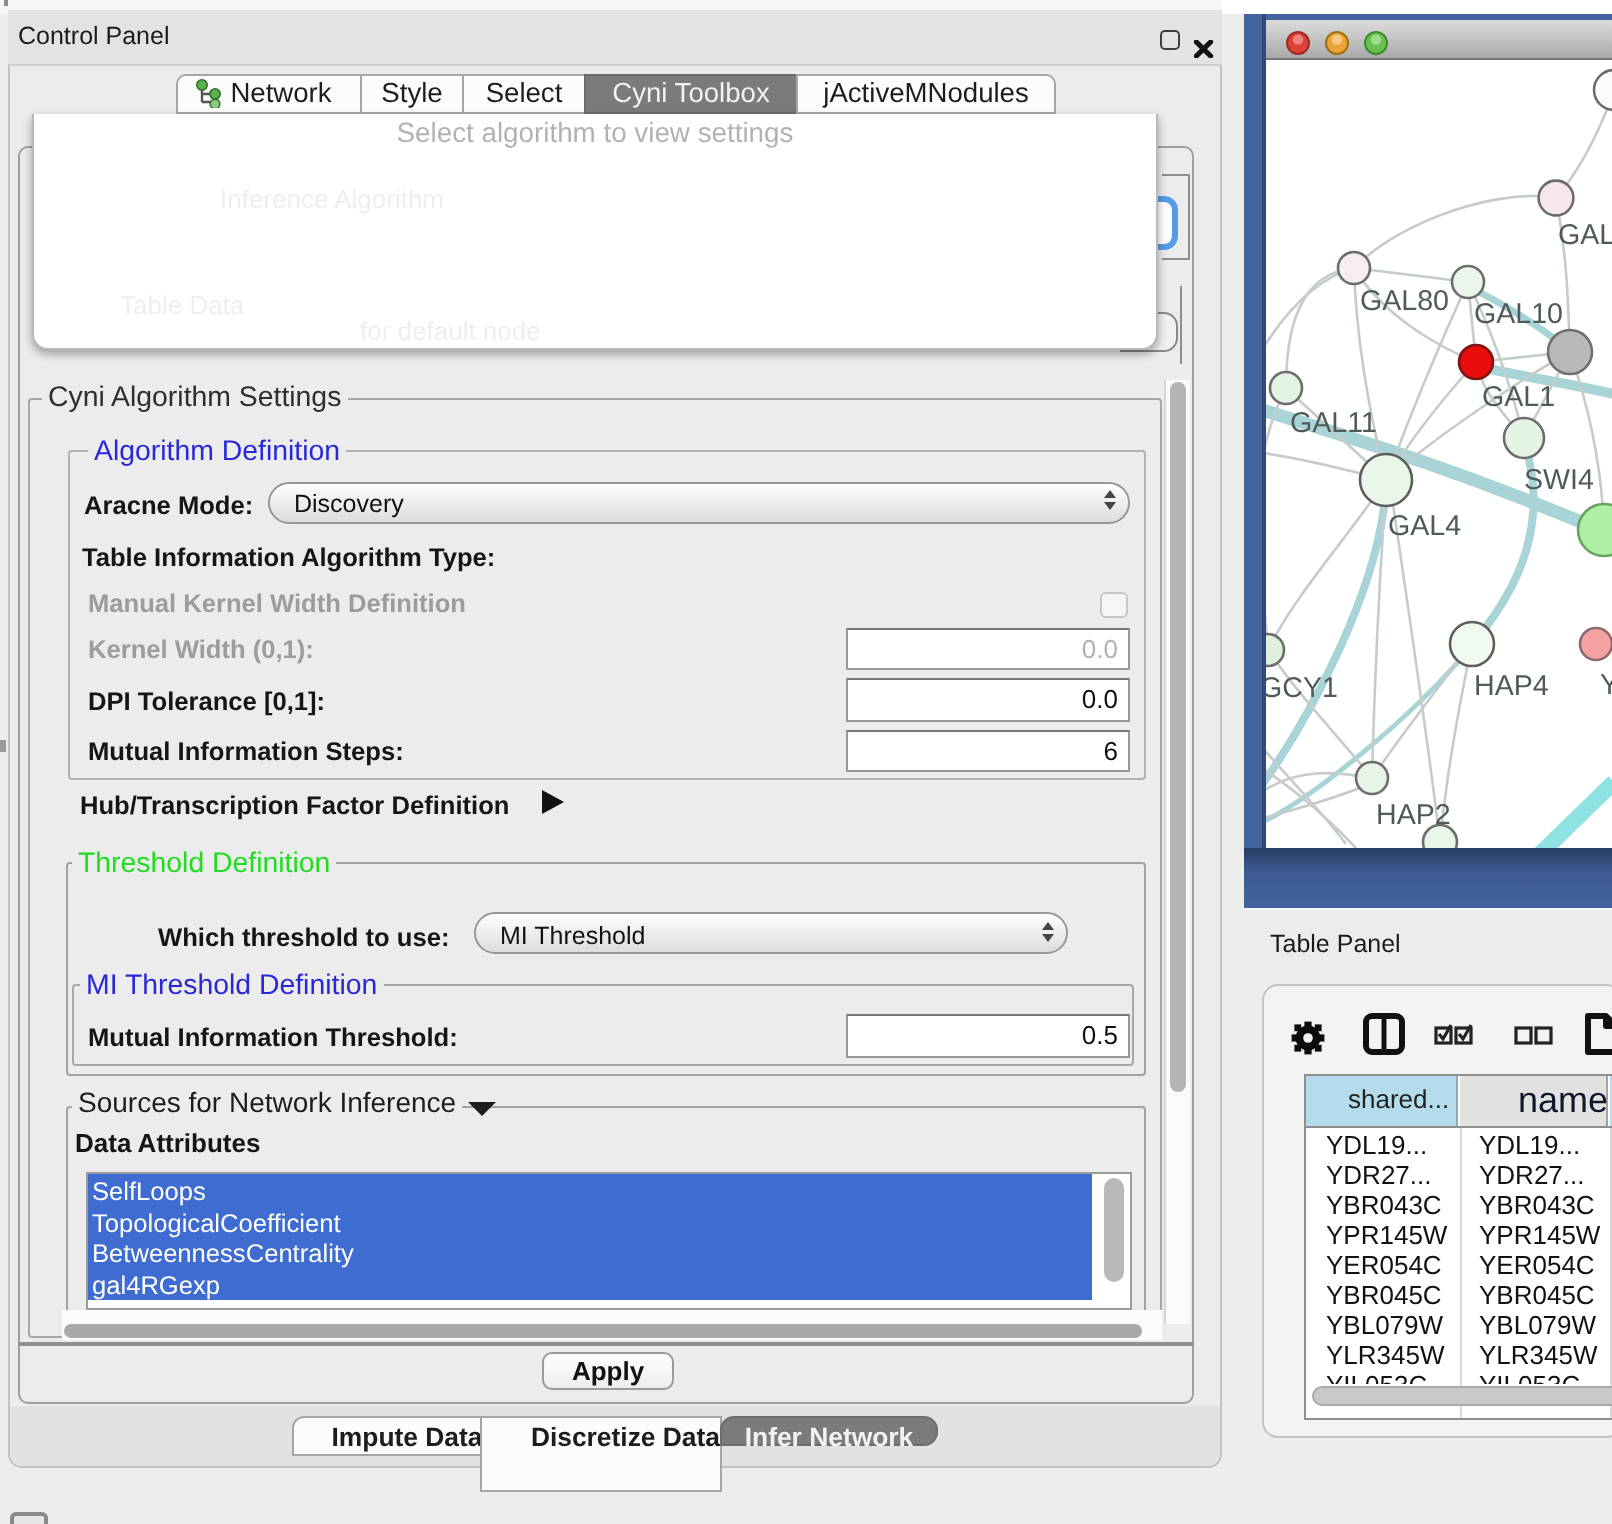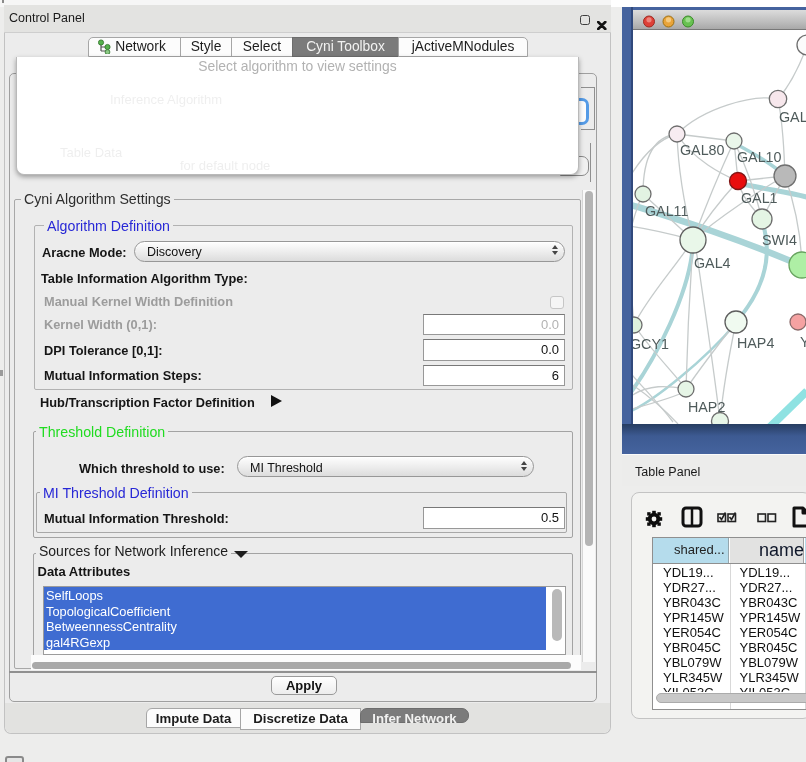--- a/index.html
+++ b/index.html
@@ -116,22 +116,22 @@
 <div class="ab" style="left:551.5px;top:589px;width:10px;height:52px;background:#b9b9b9;border-radius:5px;"></div>
 
 <div class="ab" style="left:31px;top:655px;width:550px;height:15px;background:#fcfcfc;"></div>
 <div class="ab" style="left:32px;top:661.5px;width:539px;height:7px;background:#a9a9a9;border-radius:3.5px;"></div>
 <div class="ab" style="left:9px;top:670.5px;width:588px;height:2px;background:#909090;"></div>
 
 <div class="ab" style="left:271px;top:676px;width:66px;height:19px;border:1px solid #9a9a9a;border-radius:5px;background:linear-gradient(#ffffff,#ededed);text-align:center;font-size:13px;font-weight:bold;color:#111;line-height:17px;">Apply</div>
 
 <div class="ab" style="left:5px;top:702.5px;width:605px;height:30.5px;background:#e2e2e0;border-radius:0 0 7px 7px;"></div>
 
-<div class="tab" style="left:146px;top:707.5px;width:95px;height:20.5px;border-radius:6px 0 0 0;font-weight:600;font-size:13.2px;line-height:19px;">Impute Data</div>
-<div class="tab" style="left:240px;top:707.5px;width:121px;height:22px;font-weight:600;font-size:13.2px;line-height:19px;">Discretize Data</div>
+<div class="tab" style="left:146px;top:707.5px;width:115px;height:20.5px;border-radius:6px 0 0 0;font-weight:600;font-size:13.2px;line-height:19px;">Impute Data</div>
+<div class="tab" style="left:240px;top:707.5px;width:121px;height:38px;font-weight:600;font-size:13.2px;line-height:19px;text-align:right;">Discretize Data</div>
 <div class="tab seltab" style="left:360px;top:707.5px;width:109px;height:15px;border-radius:7px 7px 7px 0;font-weight:600;font-size:13.2px;line-height:19px;">Infer Network</div>
 
 <div class="ab" style="left:5px;top:756px;width:19px;height:12px;border:2px solid #8a8a8a;border-radius:3px;background:#e6e6e6;"></div>
 
 <div class="ab" style="left:0;top:370px;width:3px;height:6px;background:#9a9a9a;"></div>
 <div class="ab" style="left:616px;top:372px;width:5px;height:5px;background:#a2a2a2;border-radius:1px;"></div>
 
 <div class="ab" style="left:581px;top:87px;width:14px;height:43px;border:1.5px solid #8f8f8f;border-left:none;background:#ececec;"></div>
 <div class="ab" style="left:566px;top:98px;width:23px;height:27px;border:3px solid #559be6;border-radius:7px;background:#fdfdfd;"></div>
 <div class="ab" style="left:589.5px;top:143px;width:1.5px;height:39px;background:#8f8f8f;"></div>

